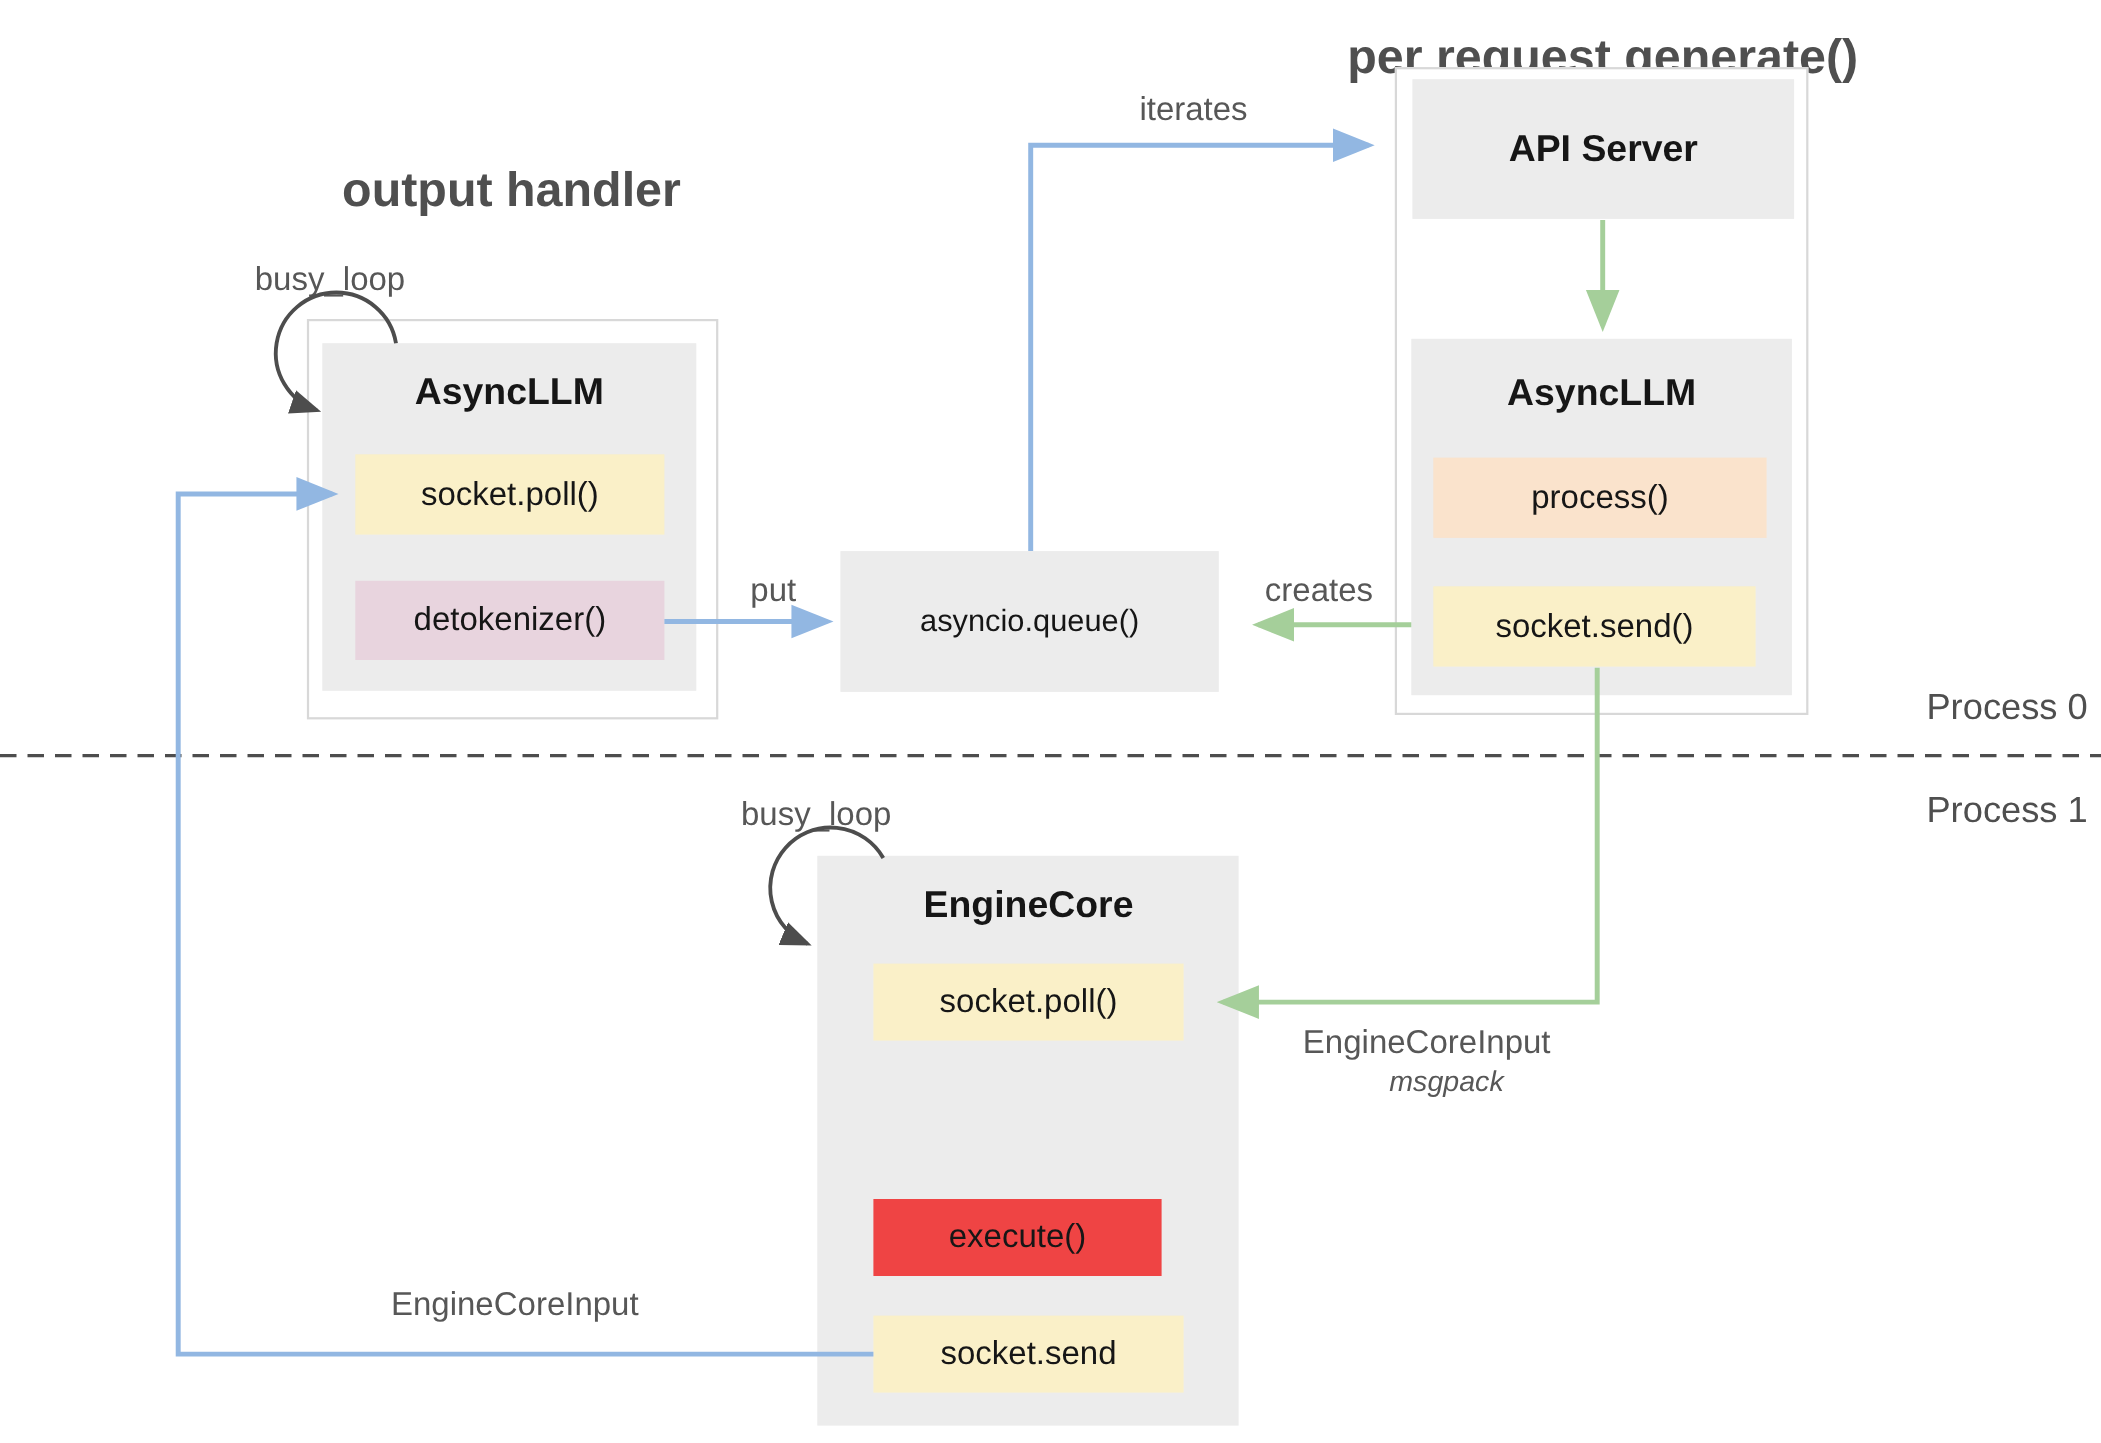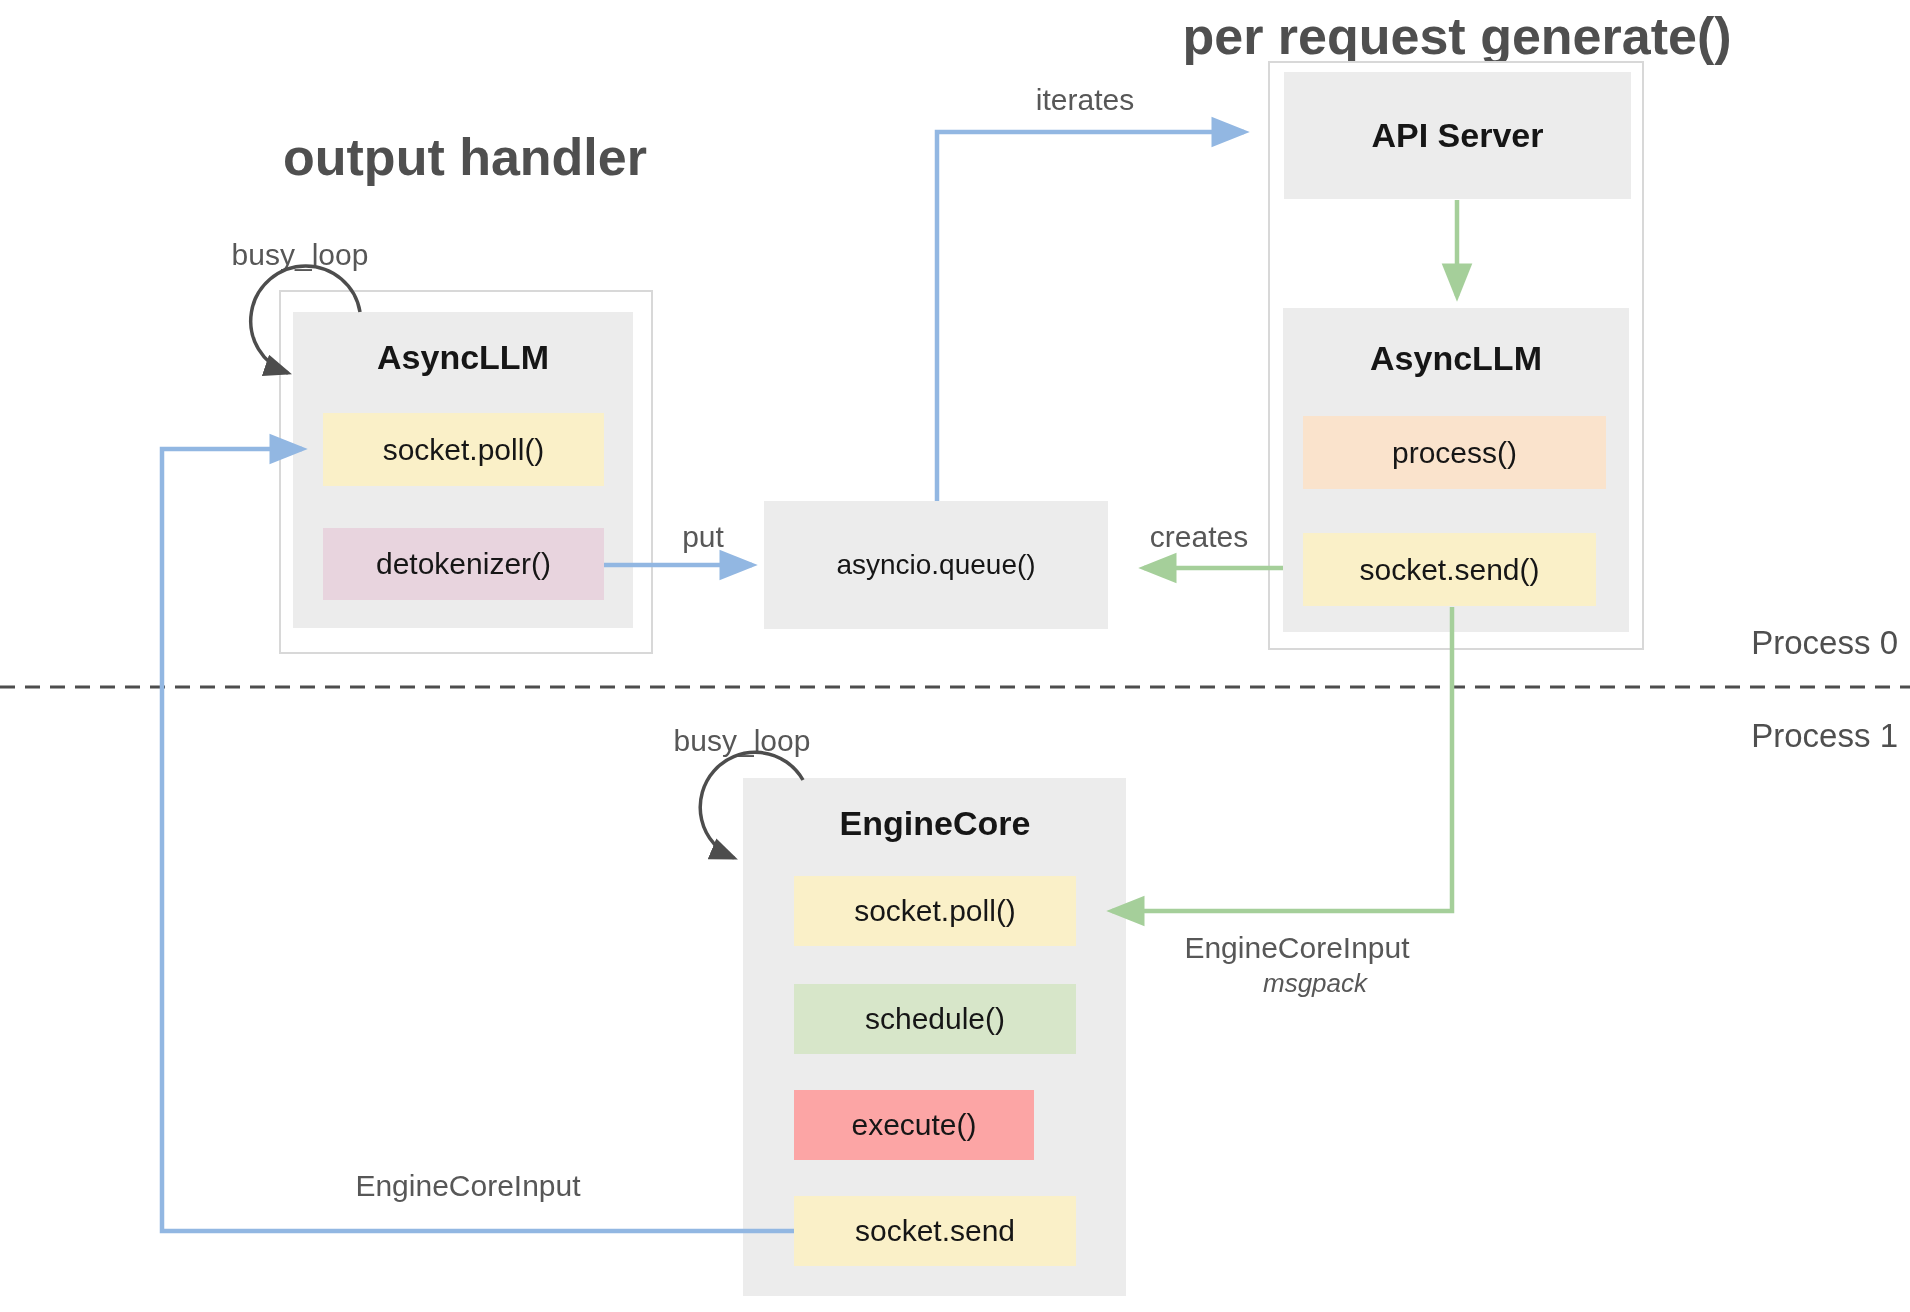--- a/index.html
+++ b/index.html
@@ -2,21 +2,21 @@
 <html style="--blue-arrow: #92b7e2; --green-arrow: #a5cf9a; --gray-arrow: #4d4d4d; --node-fill: #ececec; --container-border: #d8d8d8; --title-gray: #4f4f4f; --label-gray: #575757; --text-dark: #161616; --yellow-row: #faf0c8; --pink-row: #e8d4de; --peach-row: #fae3cc; --green-row: #d7e6c9; --blue-row: #c5d6f2;"><head>
 <meta charset="utf-8">
 <style>
   html,body{margin:0;padding:0;background:#ffffff;}
   .canvas{
     position:relative;width:1910px;height:1312px;background:#fff;overflow:hidden;
     font-family:"Liberation Sans", sans-serif;
   }
   .abs{position:absolute;}
   .center-txt{transform:translate(-50%,-50%);white-space:nowrap;}
-  .section-title{font-size:52px;font-weight:700;color:var(--title-gray);}
+  .section-title{font-size:44px;font-weight:700;color:var(--title-gray);margin-top:16px;}
   .annotation{font-size:30px;color:var(--label-gray);}
   .annotation-italic{font-size:26px;font-style:italic;color:var(--label-gray);}
   .lane-label{font-size:33px;color:var(--title-gray);white-space:nowrap;transform:translateY(-50%);}
   .container-frame{background:#ffffff;border:2px solid var(--container-border);box-sizing:border-box;}
   .node{background:var(--node-fill);}
   .node-title{font-size:34px;font-weight:700;color:var(--text-dark);}
   .row{display:flex;align-items:center;justify-content:center;box-sizing:border-box;}
   .row-label{font-size:30px;color:var(--text-dark);white-space:nowrap;}
   .queue-label{font-size:28px;color:var(--text-dark);white-space:nowrap;}
   svg.overlay{position:absolute;left:0;top:0;pointer-events:none;}
@@ -75,24 +75,21 @@
 
   <div class="abs node row" style="left:764px;top:501px;width:344px;height:128px;">
     <span class="queue-label">asyncio.queue()</span>
   </div>
 
   <div class="abs node" style="left:743px;top:778px;width:383px;height:518px;">
     <div class="abs center-txt node-title" style="left:192px;top:45px;">EngineCore</div>
     <div class="abs row" style="left: 51px; top: 98px; width: 282px; height: 70px; background-color: rgb(250, 240, 200);">
       <span class="row-label">socket.poll()</span>
     </div>
-    <div class="abs row" style="left: 51px; top: 206px; width: 282px; height: 70px; background-color: rgb(215, 230, 201);">
-      <span class="row-label">schedule()</span>
-    </div>
-    <div class="abs row" style="left: 51px; top: 312px; width: 240px; height: 70px; background-color: #fca5a5;">
+    <div class="abs row" style="left: 51px; top: 312px; width: 262px; height: 70px; background-color: #ef4444;">
       <span class="row-label">execute()</span>
     </div>
     <div class="abs row" style="left: 51px; top: 418px; width: 282px; height: 70px; background-color: rgb(250, 240, 200);">
       <span class="row-label">socket.send</span>
     </div>
   </div>
 
   <svg class="overlay" width="1910" height="1312" viewBox="0 0 1910 1312">
     <defs>
       <marker id="mBlue" viewBox="0 0 10 8" refX="8.5" refY="4" markerWidth="8.5" markerHeight="7" orient="auto">

